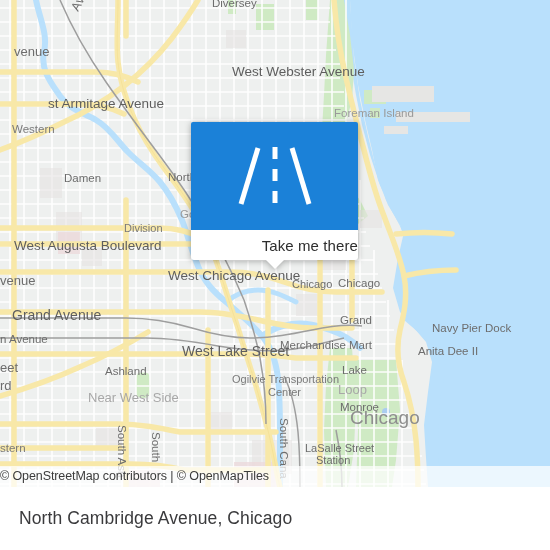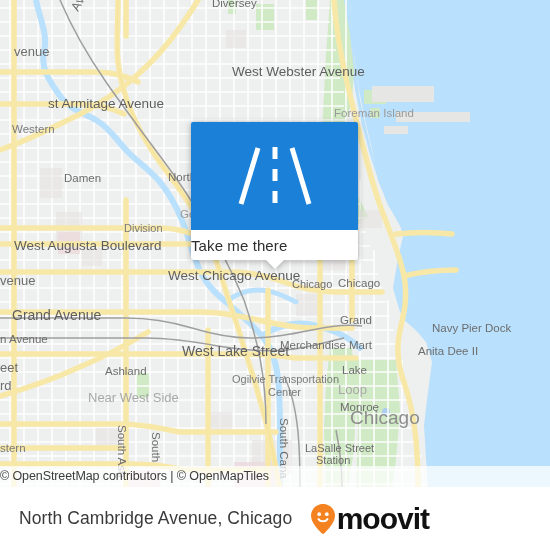--- a/index.html
+++ b/index.html
@@ -37,21 +37,21 @@
     filter:drop-shadow(0 1px 3px rgba(0,0,0,0.32));
     z-index:40;
   }
   #callout-head {
     height:108px; background:#1b81d8;
     border-radius:2px 2px 0 0;
     display:flex; align-items:center; justify-content:center;
   }
   #callout-body {
     background:#fff; border-radius:0 0 3px 3px;
-    height:30px; display:flex; align-items:center; justify-content:flex-start;
+    height:30px; display:flex; align-items:center; justify-content:flex-end;
   }
   #callout-label {
     font-size:15px; color:#2e2e2e; letter-spacing:0.1px;
   }
   #callout-tail {
     position:absolute; left:50%; transform:translateX(-50%);
     bottom:-9px; width:0; height:0;
     border-left:10px solid transparent;
     border-right:10px solid transparent;
     border-top:10px solid #ffffff;
@@ -351,25 +351,14 @@
     </div>
     <div id="callout-tail"></div>
   </div>
 </div>
 
 <div id="footer">
 
   <div id="footer-inner">
     <span id="footer-title">North Cambridge Avenue, Chicago</span>
 
-    <div id="logo">
-      <svg width="26" height="32" viewBox="0 0 26 32">
-        <path d="M13,1 C19.6,1 25,6.2 25,12.6 C25,19.6 18.2,26.4 14.4,30.2
-                 C13.6,31 12.4,31 11.6,30.2 C7.8,26.4 1,19.6 1,12.6
-                 C1,6.2 6.4,1 13,1 Z" fill="#f58220"></path>
-        <circle cx="9.2" cy="11.2" r="1.85" fill="#ffffff"></circle>
-        <circle cx="16.8" cy="11.2" r="1.85" fill="#ffffff"></circle>
-        <path d="M8.6,16.2 C10.2,18.9 15.8,18.9 17.4,16.2" stroke="#ffffff" stroke-width="2.1" fill="none" stroke-linecap="round"></path>
-      </svg>
-      <span id="logo-word">moovit</span>
-    </div>
   </div>
 </div>
 
 </body></html>

